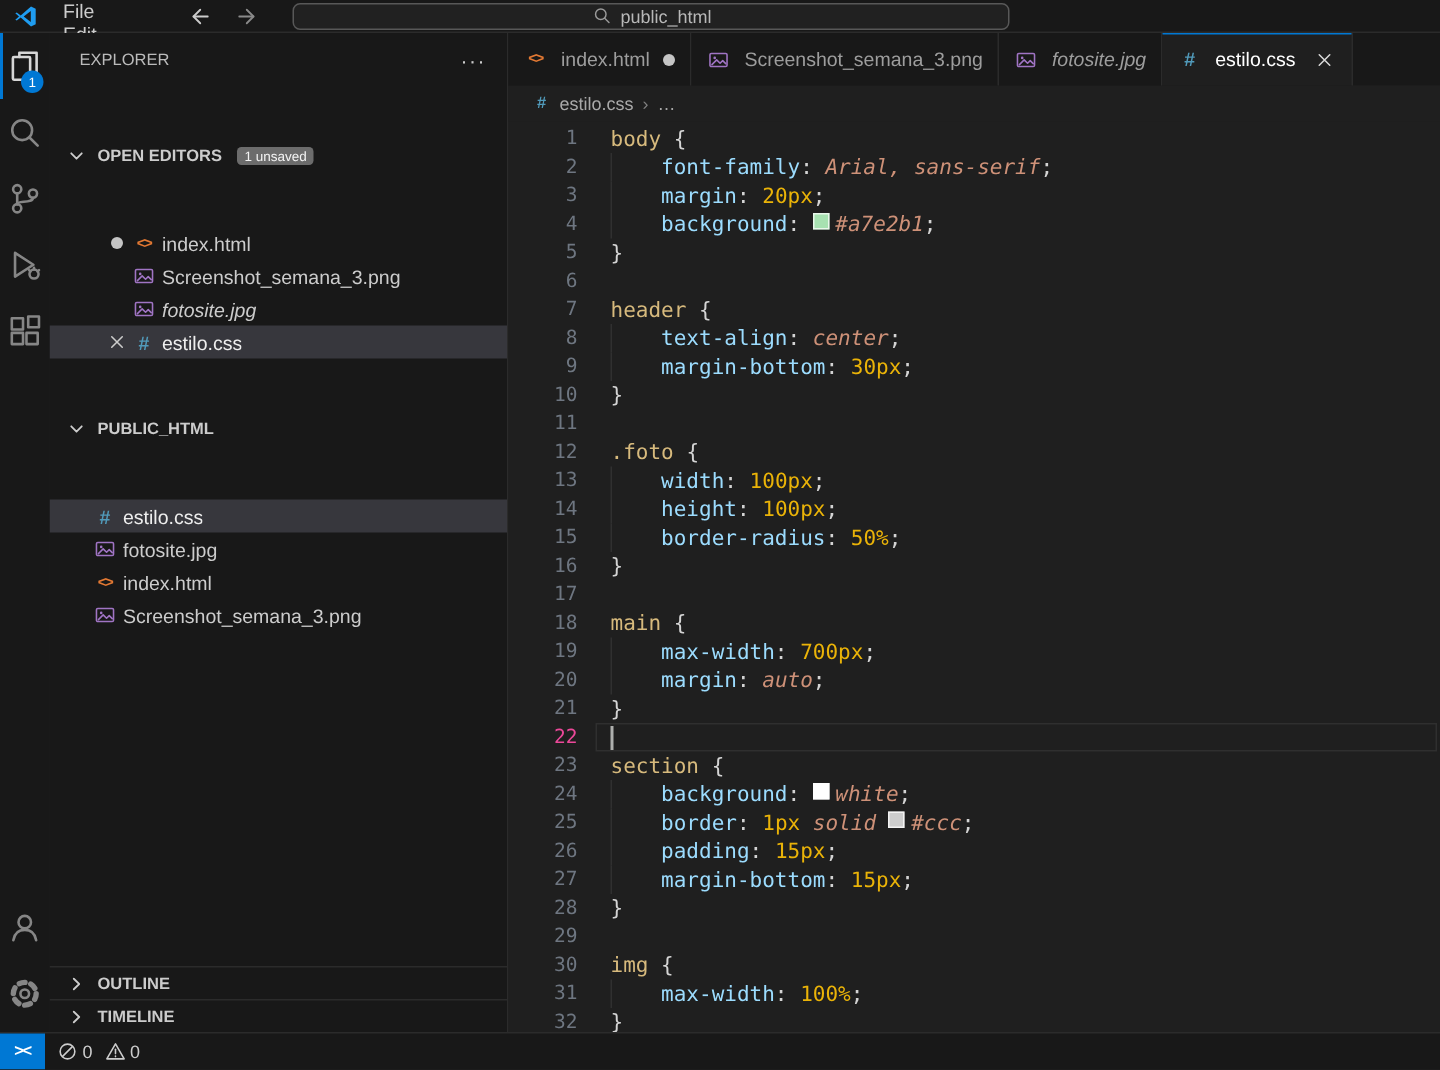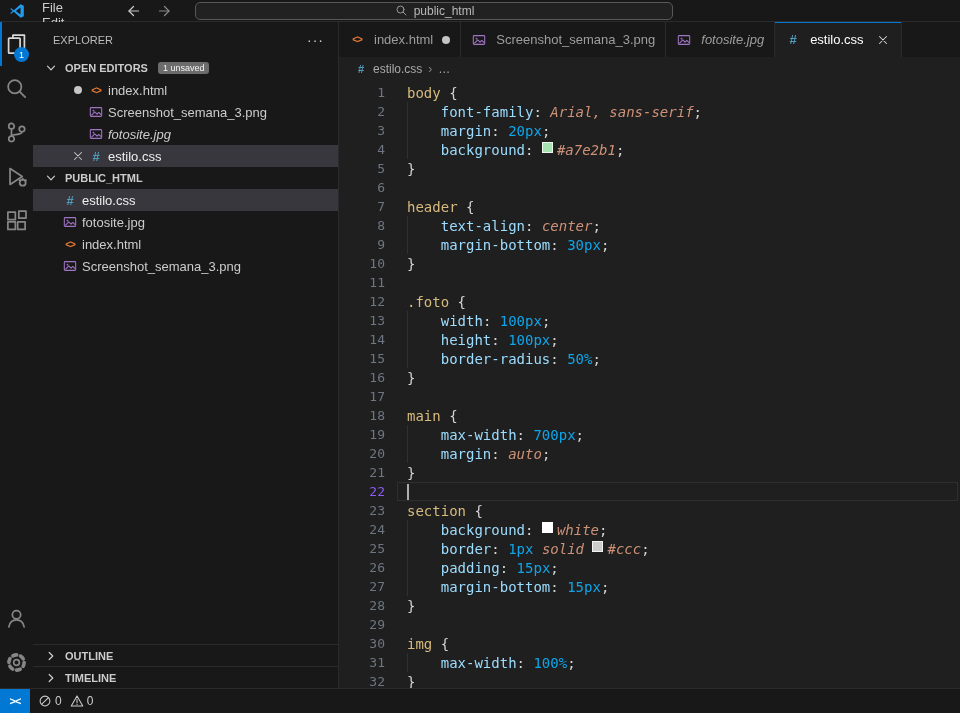--- a/index.html
+++ b/index.html
@@ -34,21 +34,21 @@
   .ab-item { height:44px; display:flex; align-items:center; justify-content:center; color:#868686;
              position:relative; border-left:2px solid transparent; border-right:2px solid transparent; cursor:pointer; }
   .ab-item.active { color:#d7d7d7; border-left-color:#0078d4; }
   .ab-item svg { width:23px; height:23px; }
   .ab-badge { position:absolute; bottom:4px; right:2px; background:#0078d4; color:#ffffff;
               font-size:9px; min-width:15px; height:15px; border-radius:9px; display:flex;
               align-items:center; justify-content:center; padding:0 3px; }
 
   
   .sidebar { width:306px; flex:none; background:#181818; border-right:1px solid #2b2b2b;
-             display:flex; flex-direction:column; overflow:hidden; }
+             display:flex; flex-direction:column; overflow:hidden;gap:36px; }
   .sidebar-header { height:35px; flex:none; display:flex; align-items:center; padding:0 14px 0 20px; }
   .sidebar-title { font-size:11px; color:#bbbbbb; }
   .sidebar-more { margin-left:auto; color:#cccccc; font-size:14px; letter-spacing:1px; cursor:pointer; }
   .sec-header { height:22px; flex:none; display:flex; align-items:center; padding-left:10px;
                 font-size:11px; font-weight:bold; color:#cccccc; cursor:pointer; }
   .chev { width:16px; height:16px; color:#cccccc; flex:none; }
   .chev svg { width:16px; height:16px; }
   .sec-label { margin-left:6px; }
   .badge-unsaved { margin-left:10px; background:#6c6c6c; color:#f4f4f4; font-size:9px; font-weight:normal;
                    padding:1px 5px; border-radius:3px; }
@@ -85,27 +85,27 @@
   .breadcrumb { height:24px; flex:none; display:flex; align-items:center; gap:6px;
                 padding-left:16px; color:#a9a9a9; font-size:12px; background:#1f1f1f; }
   .bc-ic { font-size:11px; width:12px; margin-right:0; }
   .bc-sep { color:#808080; }
 
   
   .code { flex:1; overflow:hidden; font-family:"DejaVu Sans Mono", monospace; font-size:14px;
           padding-top:2px; cursor:text; }
   .code-line { height:19px; display:flex; align-items:center; position:relative; }
   .ln { width:46px; flex:none; text-align:right; color:#6e7681; font-size:13px; }
-  .ln-cur { color:#8b5cf6; }
+  .ln-cur { color:#ec4899; }
   .lc { margin-left:22px; display:flex; align-items:flex-start; }
   .lc span { white-space:pre; }
   .tok-s { color:#d7ba7d; }
   .tok-p { color:#9cdcfe; }
   .tok-v { color:#ce9178;font-style:italic; }
-  .tok-n { color:#0ea5e9; }
+  .tok-n { color:#eab308; }
   .tok-u { color:#d4d4d4; }
   .swatch { width:11px; height:11px; flex:none; display:inline-block; margin-right:4px;
             border:1px solid rgba(255,255,255,0.75); }
   .code-line.ind::before { content:""; position:absolute; left:68px; top:0; bottom:0;
             width:1px; background:#303030; }
   .code-line.current::after { content:""; position:absolute; left:58px; right:2px; top:0; bottom:0;
             border:1px solid #2f2f2f; pointer-events:none; }
   .cursor { width:1.5px; height:16px; background:#aeafad; }
 
   

